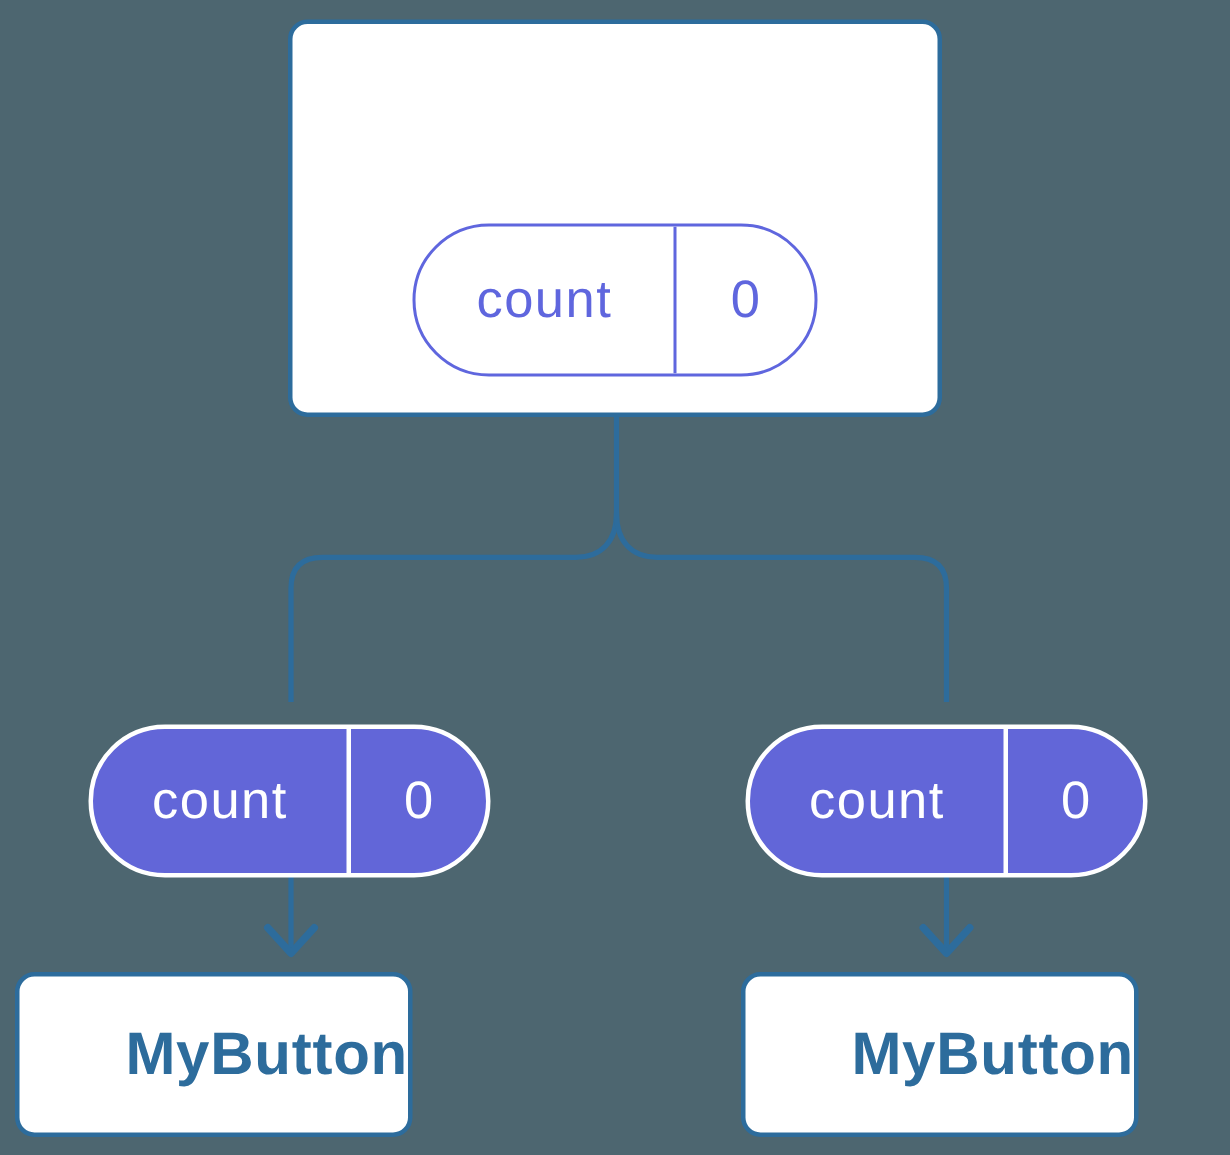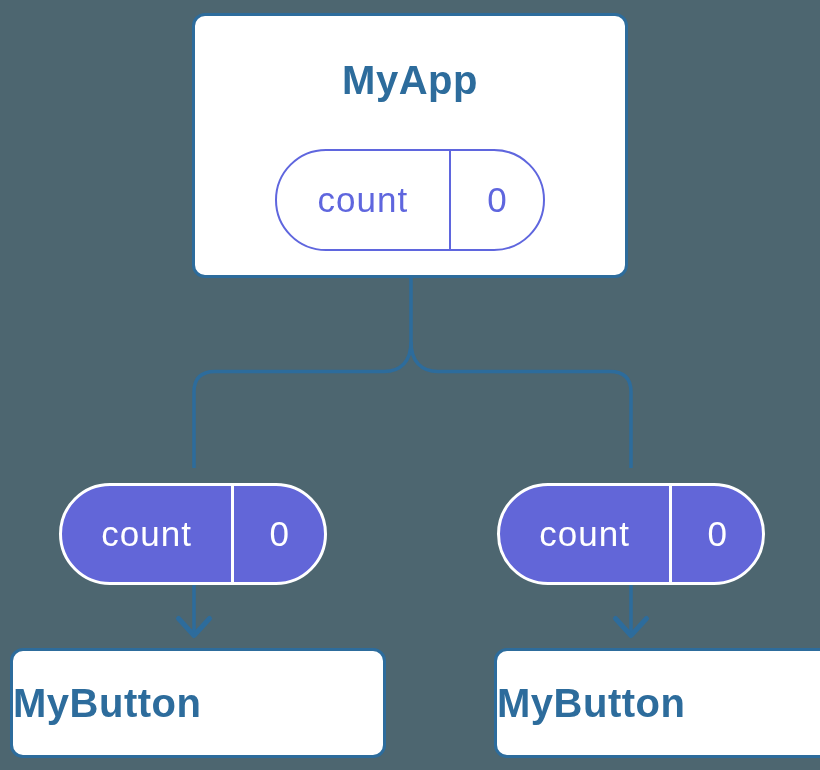--- a/index.html
+++ b/index.html
@@ -89,24 +89,24 @@
     background: var(--purple-fill);
     border: 3px solid var(--pill-text-light);
     color: var(--pill-text-light);
   }
   .pill-solid .pill-value { border-left: 3px solid var(--pill-text-light); }
   .pill-child-left  { left: 59px; }
   .pill-child-right { left: 497px; }
 
   .card-child {
     top: 648px;
-    width: 376px; height: 110px;
+    width: 265px; height: 110px;
     display: flex;
     align-items: center;
-    justify-content: flex-start;
+    justify-content: flex-end;
   }
   .card-child .card-title { position: static; }
   .card-child-left  { left: 10px; }
   .card-child-right { left: 494px; }
 </style>
 </head>
 <body>
 
 <div class="stage">
 
@@ -114,21 +114,20 @@
     <path class="wire" d="M411 276 L411 342"></path>
     <path class="wire" d="M411 342 C411 361 401 371.5 384 371.5 L215 371.5 Q194 371.5 194 392 L194 468"></path>
     <path class="wire" d="M411 342 C411 361 421 371.5 438 371.5 L610 371.5 Q631 371.5 631 392 L631 468"></path>
     <path class="wire" d="M194 562 L194 632"></path>
     <path class="arrowhead" d="M178.5 618.5 L194 635.5 L209.5 618.5"></path>
     <path class="wire" d="M631 562 L631 632"></path>
     <path class="arrowhead" d="M615.5 618.5 L631 635.5 L646.5 618.5"></path>
   </svg>
 
   <div class="card card-root">
-    <div class="card-title">MyApp</div>
     <div class="pill pill-outline">
       <span class="pill-section pill-label">count</span>
       <span class="pill-section pill-value">0</span>
     </div>
   </div>
 
   <div class="pill pill-solid pill-child-left">
     <span class="pill-section pill-label">count</span>
     <span class="pill-section pill-value">0</span>
   </div>

